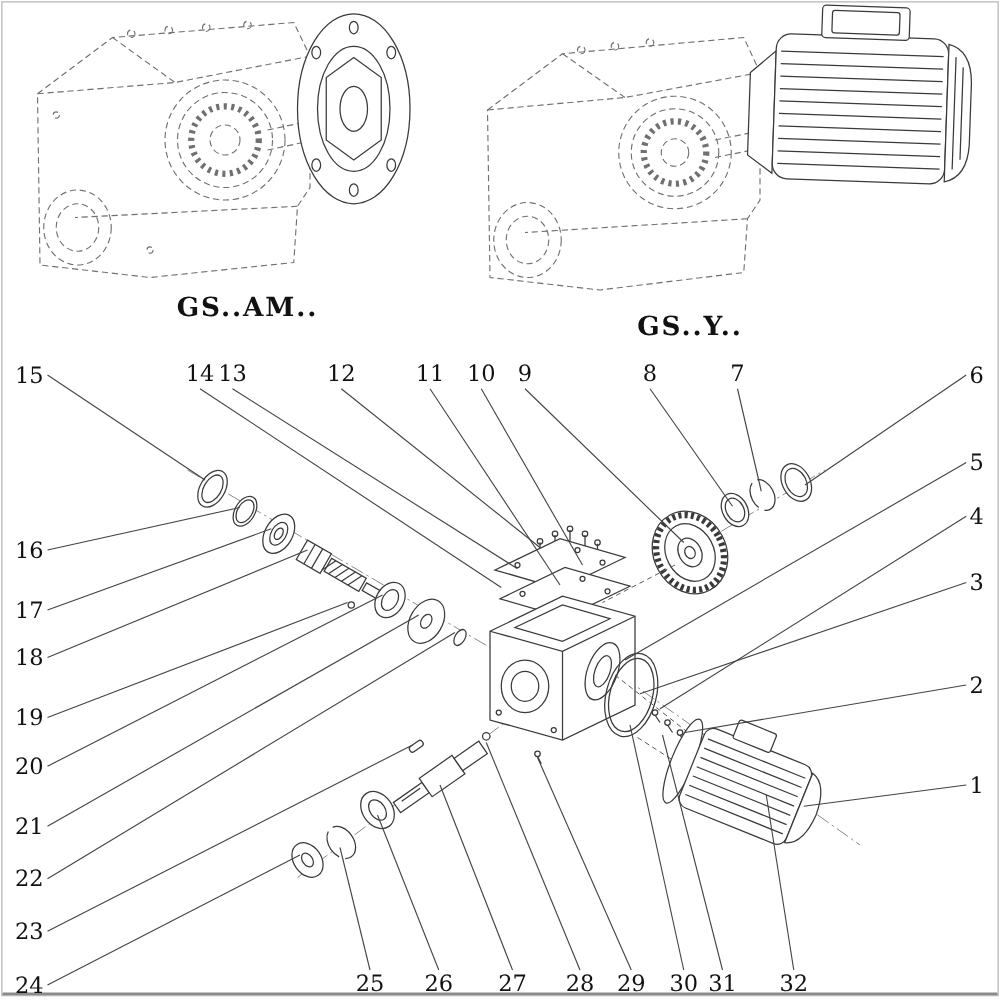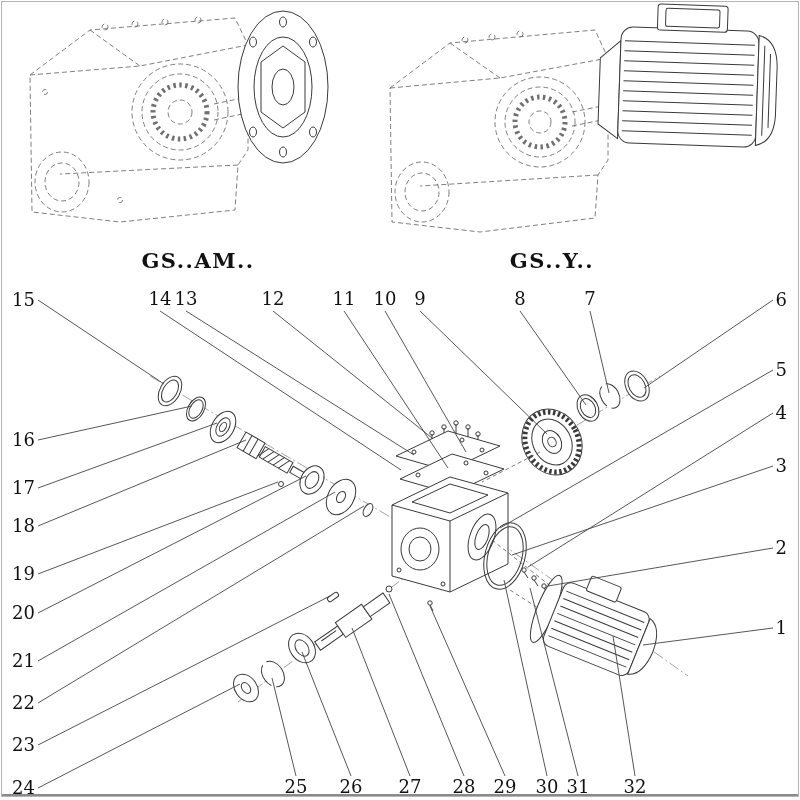--- a/index.html
+++ b/index.html
@@ -6,21 +6,21 @@
   .page{position:relative;width:800px;height:800px;background:#ffffff;overflow:hidden;
         font-family:"DejaVu Serif", serif;}
   svg{position:absolute;left:0;top:0;}
   .solid{stroke:#3a3a3a;fill:none;stroke-width:1;}
   .dash{stroke:#707070;fill:none;stroke-width:0.9;stroke-dasharray:5 3;}
   .dash2{stroke:#5a5a5a;fill:none;stroke-width:0.8;stroke-dasharray:4 3;}
   .cline{stroke:#8a8a8a;fill:none;stroke-width:0.8;stroke-dasharray:11 3 2 3;}
   .wfill{fill:#ffffff;}
   .variant-label{position:absolute;width:160px;text-align:center;
                  font-weight:bold;font-size:21px;letter-spacing:1.5px;color:#111;}
-  #label-am{left:118px;top:248px;}
+  #label-am{left:118px;top:233px;}
   #label-y{left:472px;top:248px;}
 </style>
 </head>
 <body>
 
 <div class="page">
 
   <svg width="800" height="800" viewBox="0 0 800 800">
 
     <rect x="1.5" y="1.5" width="797" height="795" fill="none" stroke="#b5b5b5" stroke-width="1"></rect>

